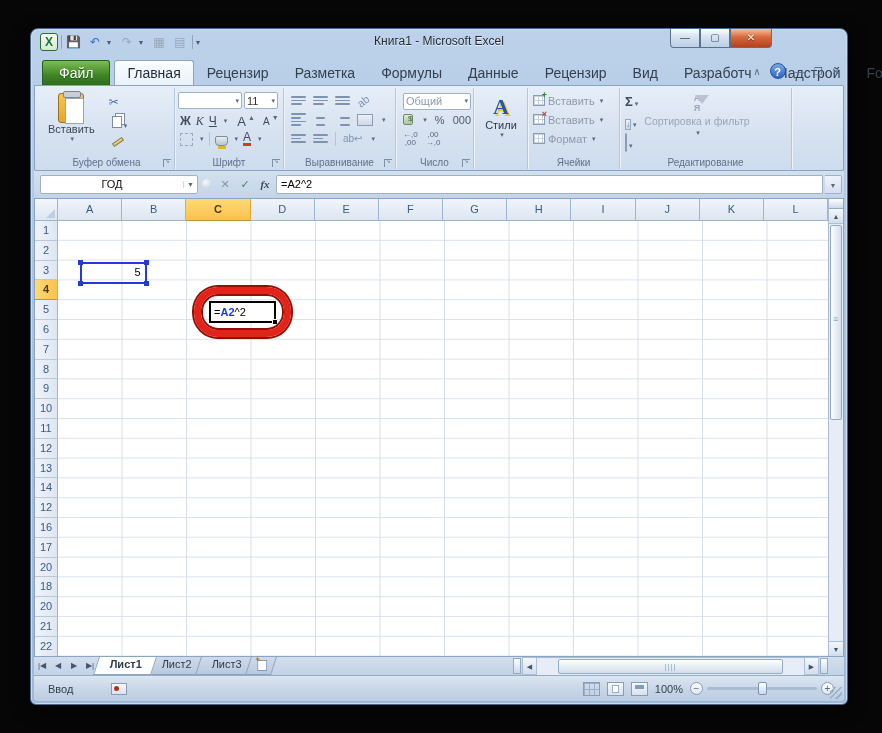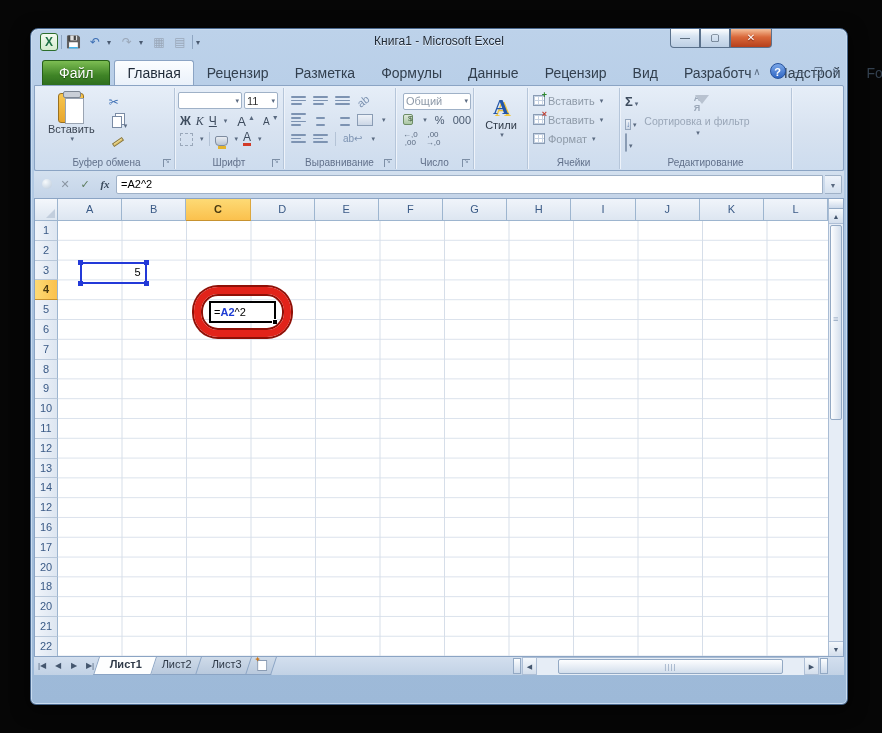--- a/index.html
+++ b/index.html
@@ -421,20 +421,24 @@
       <div class="editbig gray-t">
         <span class="sortico">А<br>Я<span class="funnel"></span></span>
         <span>Сортировка и фильтр</span>
           <span class="drop">▾</span>
       </div>
       <div class="glabel">Редактирование</div>
     </div>
   </div>
 
   <div class="fbar">
+    <div class="namebox">
+      <span class="nm">ГОД</span>
+      <span class="nb-drop">▼</span>
+    </div>
     <div class="dimple"></div>
     <div class="fbtn cancel">✕</div>
     <div class="fbtn enter">✓</div>
     <div class="fbtn fx">fx</div>
     <div class="formula-input">=A2^2</div>
     <div class="fexpand">▼</div>
   </div>
 
   <div class="gridwrap">
     <div class="corner"></div>
@@ -515,13 +519,31 @@
       <div class="hsplit"></div>
       <div class="harr">◀</div>
       <div class="htrack">
         <div class="hthumb">||||</div>
       </div>
       <div class="harr">▶</div>
       <div class="hsplit"></div>
     </div>
   </div>
 
+  <div class="statusbar">
+    <span class="mode">Ввод</span>
+    <span class="macro"></span>
+    <div class="status-right">
+      <span class="viewbtn grid-v"></span>
+      <span class="viewbtn page-v"></span>
+      <span class="viewbtn brk-v"></span>
+      <span class="zoomlvl">100%</span>
+      <div class="zslider">
+        <span class="zbtn">−</span>
+        <span class="ztrack">
+            <span class="zthumb"></span>
+          </span>
+        <span class="zbtn">+</span>
+      </div>
+    </div>
+    <div class="grip"></div>
+  </div>
 </div>
 
 </body></html>

